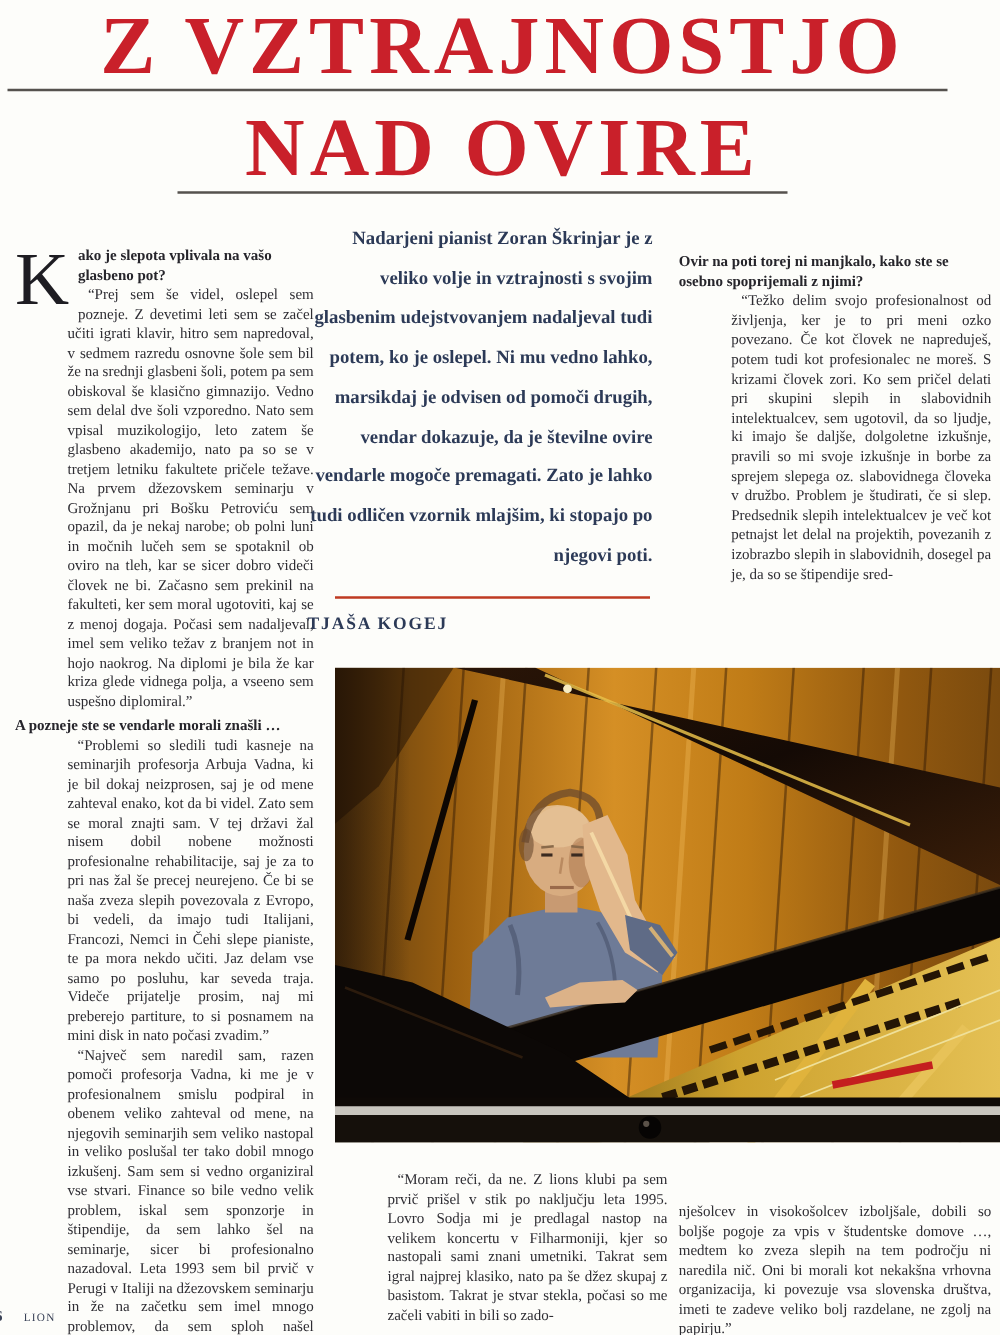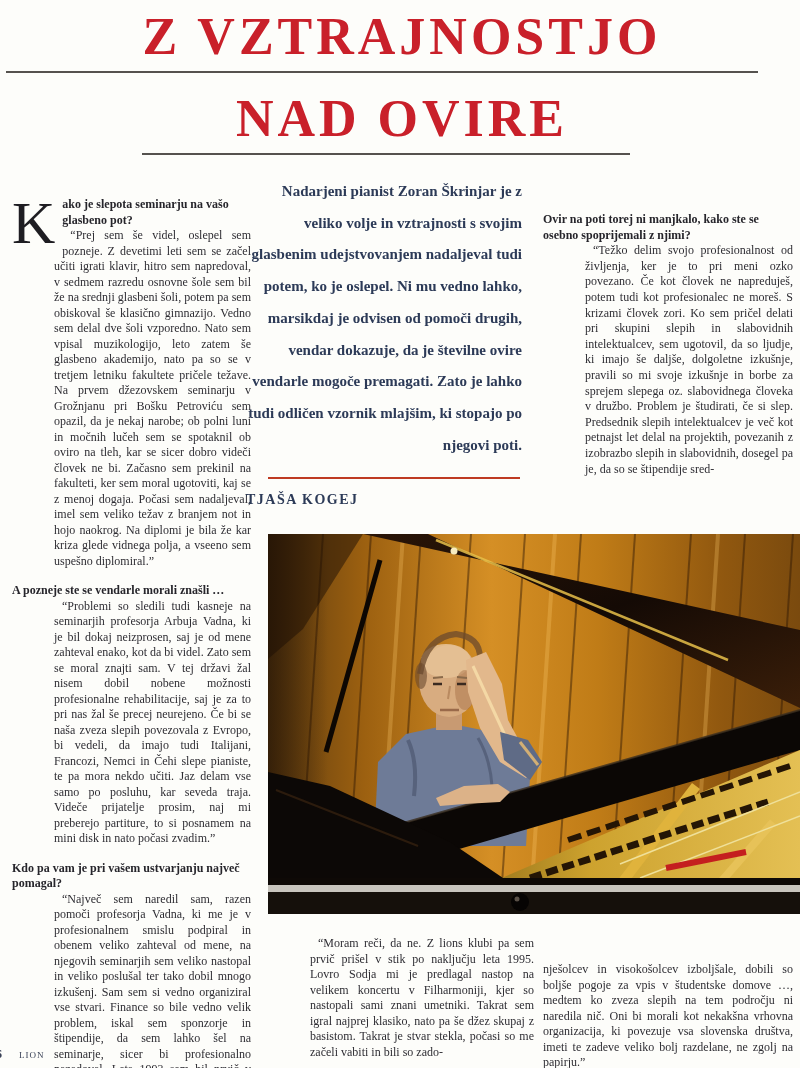--- a/index.html
+++ b/index.html
@@ -6,32 +6,32 @@
   .page{
     position:relative;width:800px;height:1068px;margin:0 auto;
     background:#fdfdfa;overflow:hidden;
     font-family:"Liberation Serif","DejaVu Serif",serif;
     color:#2e2d33;
   }
   
   .title{
     position:absolute;left:4px;right:0;text-align:center;
     font-family:"Liberation Serif",serif;font-weight:bold;
-    font-size:52px;line-height:70px;letter-spacing:4px;
+    font-size:66px;line-height:70px;letter-spacing:4px;
     color:#c9202a;white-space:nowrap;
   }
   .title1{top:2px;}
   .title2{top:84px;}
   .rule{position:absolute;height:0;border-top:2px solid #55524e;}
   .rule1{left:6px;width:752px;top:71px;}
   .rule2{left:142px;width:488px;top:153px;}
   
   .col{position:absolute;font-size:12px;line-height:15.5px;text-align:justify;}
   .col p{margin:0;}
-  .col p.q{font-weight:bold;color:#26252b;margin-top:14px;text-align:left;}
+  .col p.q{font-weight:bold;color:#26252b;margin-top:4px;text-align:left;}
   .col p.q.nogap{margin-top:0;}
   .col p.a{text-indent:8px;margin-left:42px;}
   .lcol{left:12px;top:197px;width:239px;}
   .rcol-top{left:543px;top:198px;width:250px;line-height:15.6px;}
   .mcol-bottom{left:268px;top:936px;width:266px;}
   .rcol-bottom{left:543px;top:962px;width:250px;}
   .dropcap{
     float:left;font-size:60px;line-height:47px;font-weight:normal;
     color:#1e1d22;margin:3px 7px 0 0;font-family:"Liberation Serif",serif;
   }
@@ -58,25 +58,24 @@
 <body>
 
 <div class="page">
 
   <div class="title title1">Z VZTRAJNOSTJO</div>
   <div class="rule rule1"></div>
   <div class="title title2">NAD OVIRE</div>
   <div class="rule rule2"></div>
 
   <div class="col lcol">
-    <p class="q nogap"><span class="dropcap">K</span><span>ako je slepota seminarju na vašo glasbeno pot?</span></p>
+    <p class="q nogap"><span class="dropcap">K</span><span>ako je slepota vplivala na vašo glasbeno pot?</span></p>
     <p class="a">“Prej sem še videl, oslepel sem pozneje. Z devetimi leti sem se začel učiti igrati klavir, hitro sem napredoval, v sedmem razredu osnovne šole sem bil že na srednji glasbeni šoli, potem pa sem obiskoval še klasično gimnazijo. Vedno sem delal dve šoli vzporedno. Nato sem vpisal muzikologijo, leto zatem še glasbeno akademijo, nato pa so se v tretjem letniku fakultete pričele težave. Na prvem džezovskem seminarju v Grožnjanu pri Bošku Petroviću sem opazil, da je nekaj narobe; ob polni luni in močnih lučeh sem se spotaknil ob oviro na tleh, kar se sicer dobro videči človek ne bi. Začasno sem prekinil na fakulteti, ker sem moral ugotoviti, kaj se z menoj dogaja. Počasi sem nadaljeval, imel sem veliko težav z branjem not in hojo naokrog. Na diplomi je bila že kar kriza glede vidnega polja, a vseeno sem uspešno diplomiral.”</p>
     <p class="q">A pozneje ste se vendarle morali znašli …</p>
     <p class="a">“Problemi so sledili tudi kasneje na seminarjih profesorja Arbuja Vadna, ki je bil dokaj neizprosen, saj je od mene zahteval enako, kot da bi videl. Zato sem se moral znajti sam. V tej državi žal nisem dobil nobene možnosti profesionalne rehabilitacije, saj je za to pri nas žal še precej neurejeno. Če bi se naša zveza slepih povezovala z Evropo, bi vedeli, da imajo tudi Italijani, Francozi, Nemci in Čehi slepe pianiste, te pa mora nekdo učiti. Jaz delam vse samo po posluhu, kar seveda traja. Videče prijatelje prosim, naj mi preberejo partiture, to si posnamem na mini disk in nato počasi zvadim.”</p>
-    <p class="q">Kdo pa vam je pri vašem ustvarjanju največ pomagal?</p>
     <p class="a">“Največ sem naredil sam, razen pomoči profesorja Vadna, ki me je v profesionalnem smislu podpiral in obenem veliko zahteval od mene, na njegovih seminarjih sem veliko nastopal in veliko poslušal ter tako dobil mnogo izkušenj. Sam sem si vedno organiziral vse stvari. Finance so bile vedno velik problem, iskal sem sponzorje in štipendije, da sem lahko šel na seminarje, sicer bi profesionalno nazadoval. Leta 1993 sem bil prvič v Perugi v Italiji na džezovskem seminarju in že na začetku sem imel mnogo problemov, da sem sploh našel spremljevalca, ki me je spremljal tja.”</p>
     <p class="q">So imeli poleg vas in ljudi, ki so verjeli v vaše delo, tudi sponzorji in donatorji tako velik posluh?</p>
   </div>
 
   <div class="intro">Nadarjeni pianist Zoran Škrinjar je z veliko volje in vztrajnosti s svojim glasbenim udejstvovanjem nadaljeval tudi potem, ko je oslepel. Ni mu vedno lahko, marsikdaj je odvisen od pomoči drugih, vendar dokazuje, da je številne ovire vendarle mogoče premagati. Zato je lahko tudi odličen vzornik mlajšim, ki stopajo po njegovi poti.</div>
   <div class="intro-rule"></div>
   <div class="author">TJAŠA KOGEJ</div>
 
   <div class="col rcol-top">
     <p class="q">Ovir na poti torej ni manjkalo, kako ste se osebno spoprijemali z njimi?</p>

